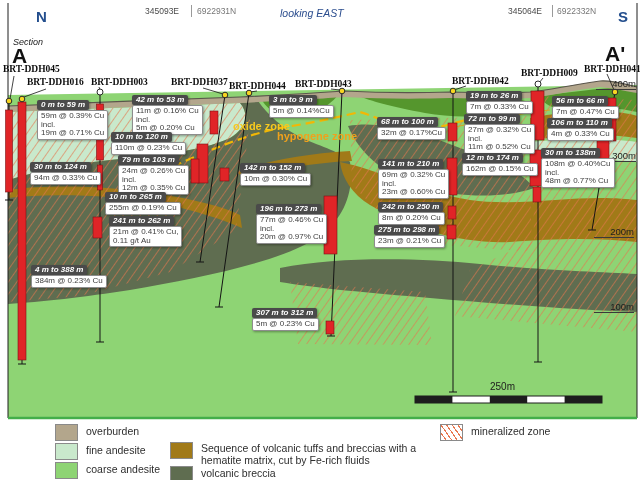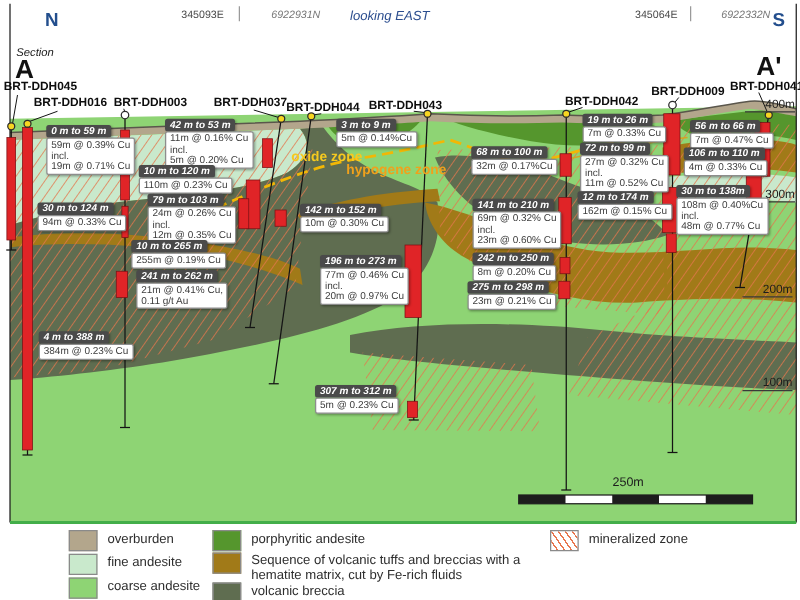--- a/index.html
+++ b/index.html
@@ -3,27 +3,27 @@
 <meta charset="utf-8">
 <style>
   html,body{margin:0;padding:0;background:#fff;}
   #stage{position:relative;width:640px;height:480px;overflow:hidden;background:#fff;
          font-family:"Liberation Sans",sans-serif;}
   #geo{position:absolute;left:0;top:0;}
   .abs{position:absolute;white-space:nowrap;}
   
   .compass{font-weight:bold;font-size:15px;color:#234e8d;}
   .coord-e{font-size:8.5px;color:#4a4a4a;}
-  .coord-n{font-size:8.5px;color:#777;font-style:italic;margin-left:20px;}
+  .coord-n{font-size:8.5px;color:#777;}
   .coord-sep{width:1px;height:12px;background:#9a9a9a;}
   .view-dir{font-size:10.5px;font-style:italic;color:#2b4d8e;}
   .section-word{font-size:9px;font-style:italic;color:#222;}
   .section-letter{font-size:21px;font-weight:bold;color:#111;}
   
-  .hole-lbl{font-weight:bold;font-size:9.5px;color:#0d0d0d;z-index:4;}
+  .hole-lbl{font-weight:bold;font-size:9.5px;color:#0d0d0d;z-index:4;font-family:Liberation Serif, serif;}
   
   .co{z-index:5;font-size:8px;filter:drop-shadow(1px 1px 1px rgba(0,0,0,.35));}
   .co .hd{display:table;background:#4a4a4a;color:#fff;font-style:italic;font-weight:bold;
           padding:1px 4px;border-radius:2px;line-height:8px;white-space:nowrap;}
   .co .bd{display:table;background:#fff;border:1px solid #8d8d8d;border-radius:2px;
           padding:1px 3px;color:#3d3d3d;line-height:8.5px;margin-top:0px;white-space:nowrap;}
   
   .zone{font-weight:bold;font-size:11px;z-index:3;}
   .zone-oxide{color:#f6c91f;}
   .zone-hypo{color:#f0a11c;}
@@ -361,24 +361,20 @@
     <div class="leg-lbl">overburden</div>
   </div>
   <div class="leg-row" style="left:55px;top:443px">
     <div class="sw" style="background: rgb(201, 233, 204);"></div>
     <div class="leg-lbl">fine andesite</div>
   </div>
   <div class="leg-row" style="left:55px;top:462px">
     <div class="sw" style="background: rgb(142, 212, 116);"></div>
     <div class="leg-lbl">coarse andesite</div>
   </div>
-  <div class="leg-row" style="left:170px;top:424px">
-    <div class="sw" style="background: rgb(85, 150, 45);"></div>
-    <div class="leg-lbl">porphyritic andesite</div>
-  </div>
   <div class="leg-row" style="left:170px;top:442px">
     <div class="sw" style="background: rgb(161, 122, 24);"></div>
     <div class="leg-lbl wide">Sequence of volcanic tuffs and breccias with a hematite matrix, cut by Fe-rich fluids</div>
   </div>
   <div class="leg-row" style="left:170px;top:466px">
     <div class="sw" style="background: rgb(95, 109, 80);"></div>
     <div class="leg-lbl">volcanic breccia</div>
   </div>
   <div class="leg-row" style="left:440px;top:424px">
     <div class="sw sw-hatch"></div>

